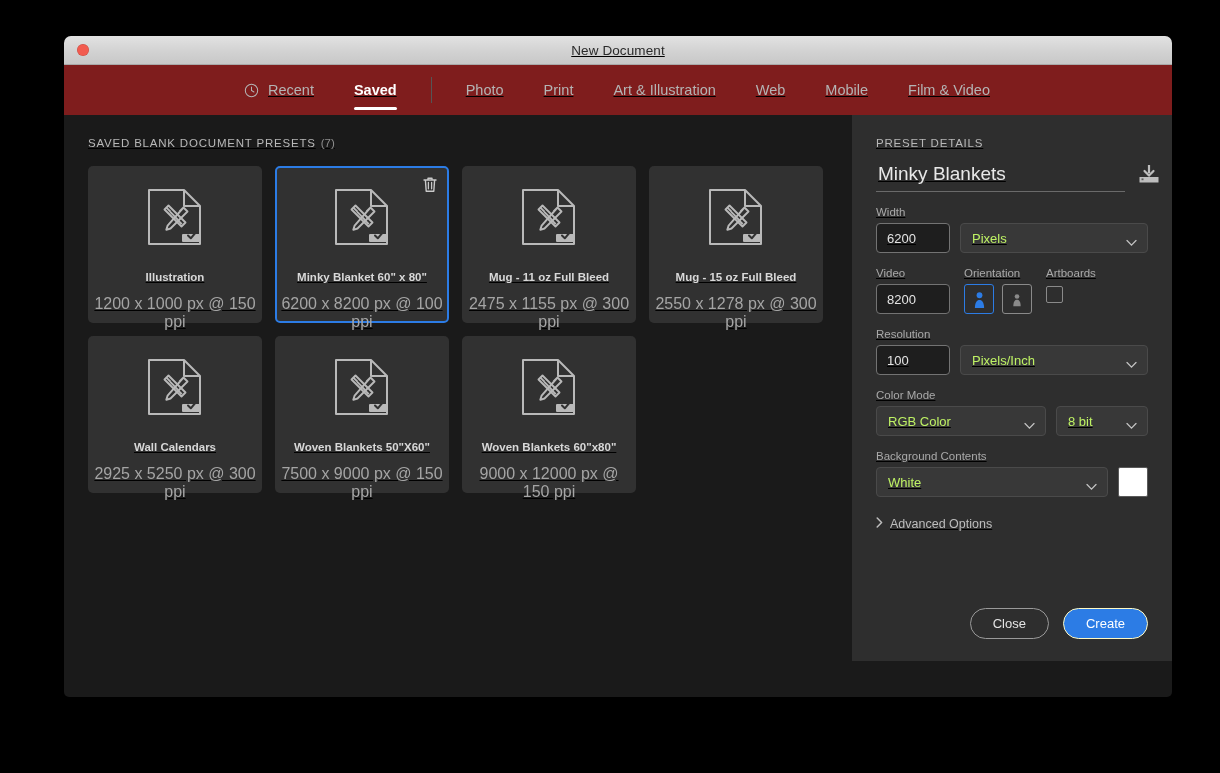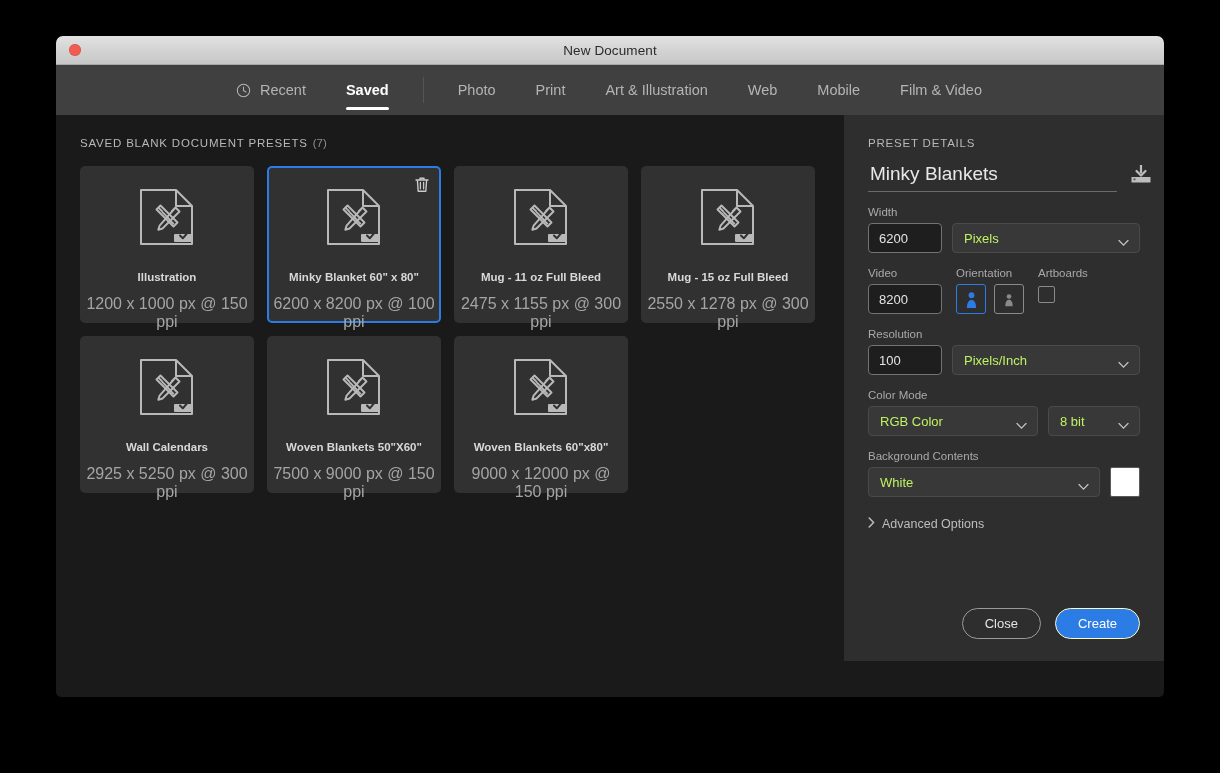--- a/index.html
+++ b/index.html
@@ -6,26 +6,27 @@
   html, body {
     width: 1220px; height: 773px;
     background: #000;
     font-family: "Liberation Sans", sans-serif;
     overflow: hidden;
   }
 
   
   #window {
     position: absolute;
-    left: 56px; top: 36px;
+    left: 64px; top: 36px;
     width: 1108px; height: 661px;
     border-radius: 7px 7px 5px 5px;
     overflow: hidden;
     background: #1a1a1a;
     box-shadow: 0 10px 40px rgba(0,0,0,.8);
+    text-decoration: underline;
   }
 
   
   #titlebar {
     position: relative;
     height: 29px;
     background: linear-gradient(180deg,#e2e2e2 0%, #d2d2d2 55%, #c8c8c8 100%);
     border-bottom: 1px solid #a9a9a9;
     display: flex; align-items: center; justify-content: center;
   }
@@ -36,21 +37,21 @@
     background: #f25b4f;
     box-shadow: inset 0 0 0 .5px rgba(0,0,0,.18);
   }
   #titlebar .title {
     font-size: 13.5px; color: #2b2b2b; letter-spacing: .1px;
   }
 
   
   #tabbar {
     height: 50px;
-    background: #404040;
+    background: #7f1d1d;
     display: flex; align-items: center;
     padding-left: 160px;
     position: relative;
   }
   .tab {
     position: relative;
     display: flex; align-items: center; gap: 9px;
     height: 50px;
     padding: 0 20px;
     font-size: 14.5px;

